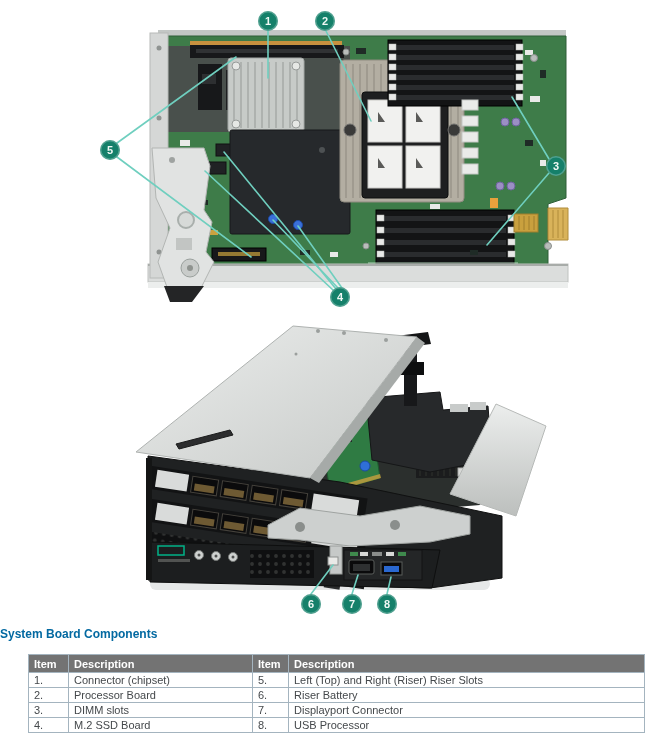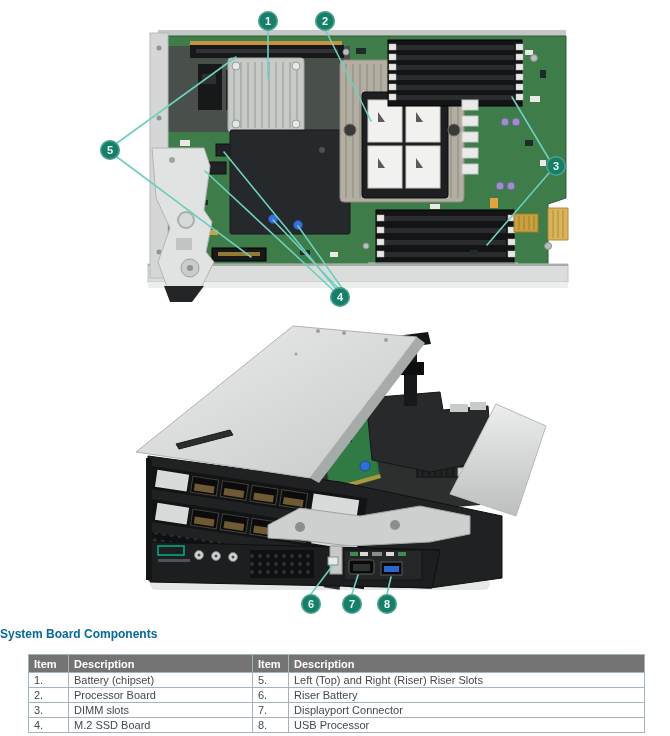--- a/index.html
+++ b/index.html
@@ -391,21 +391,21 @@
       <tr>
         <th>Item</th>
         <th>Description</th>
         <th>Item</th>
         <th>Description</th>
       </tr>
     </thead>
     <tbody>
       <tr>
         <td>1.</td>
-        <td>Battery (chipset)</td>
+        <td>Connector (chipset)</td>
         <td>5.</td>
         <td>Left (Top) and Right (Riser) Riser Slots</td>
       </tr>
       <tr>
         <td>2.</td>
         <td>Processor Board</td>
         <td>6.</td>
         <td>Riser Battery</td>
       </tr>
       <tr>

